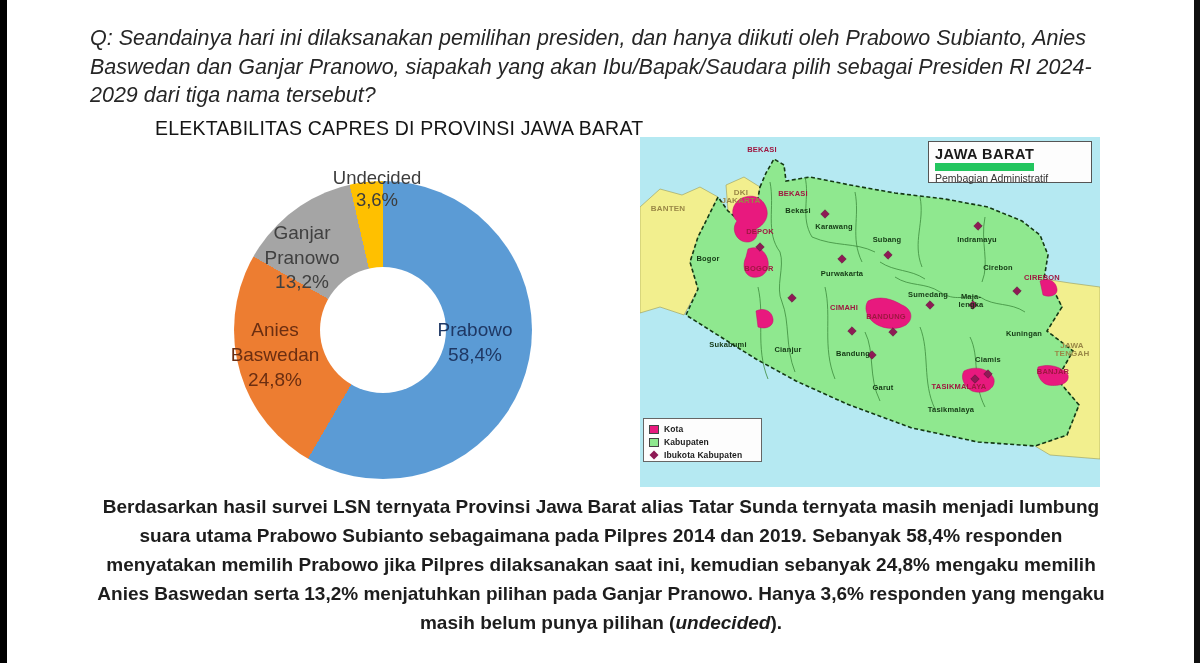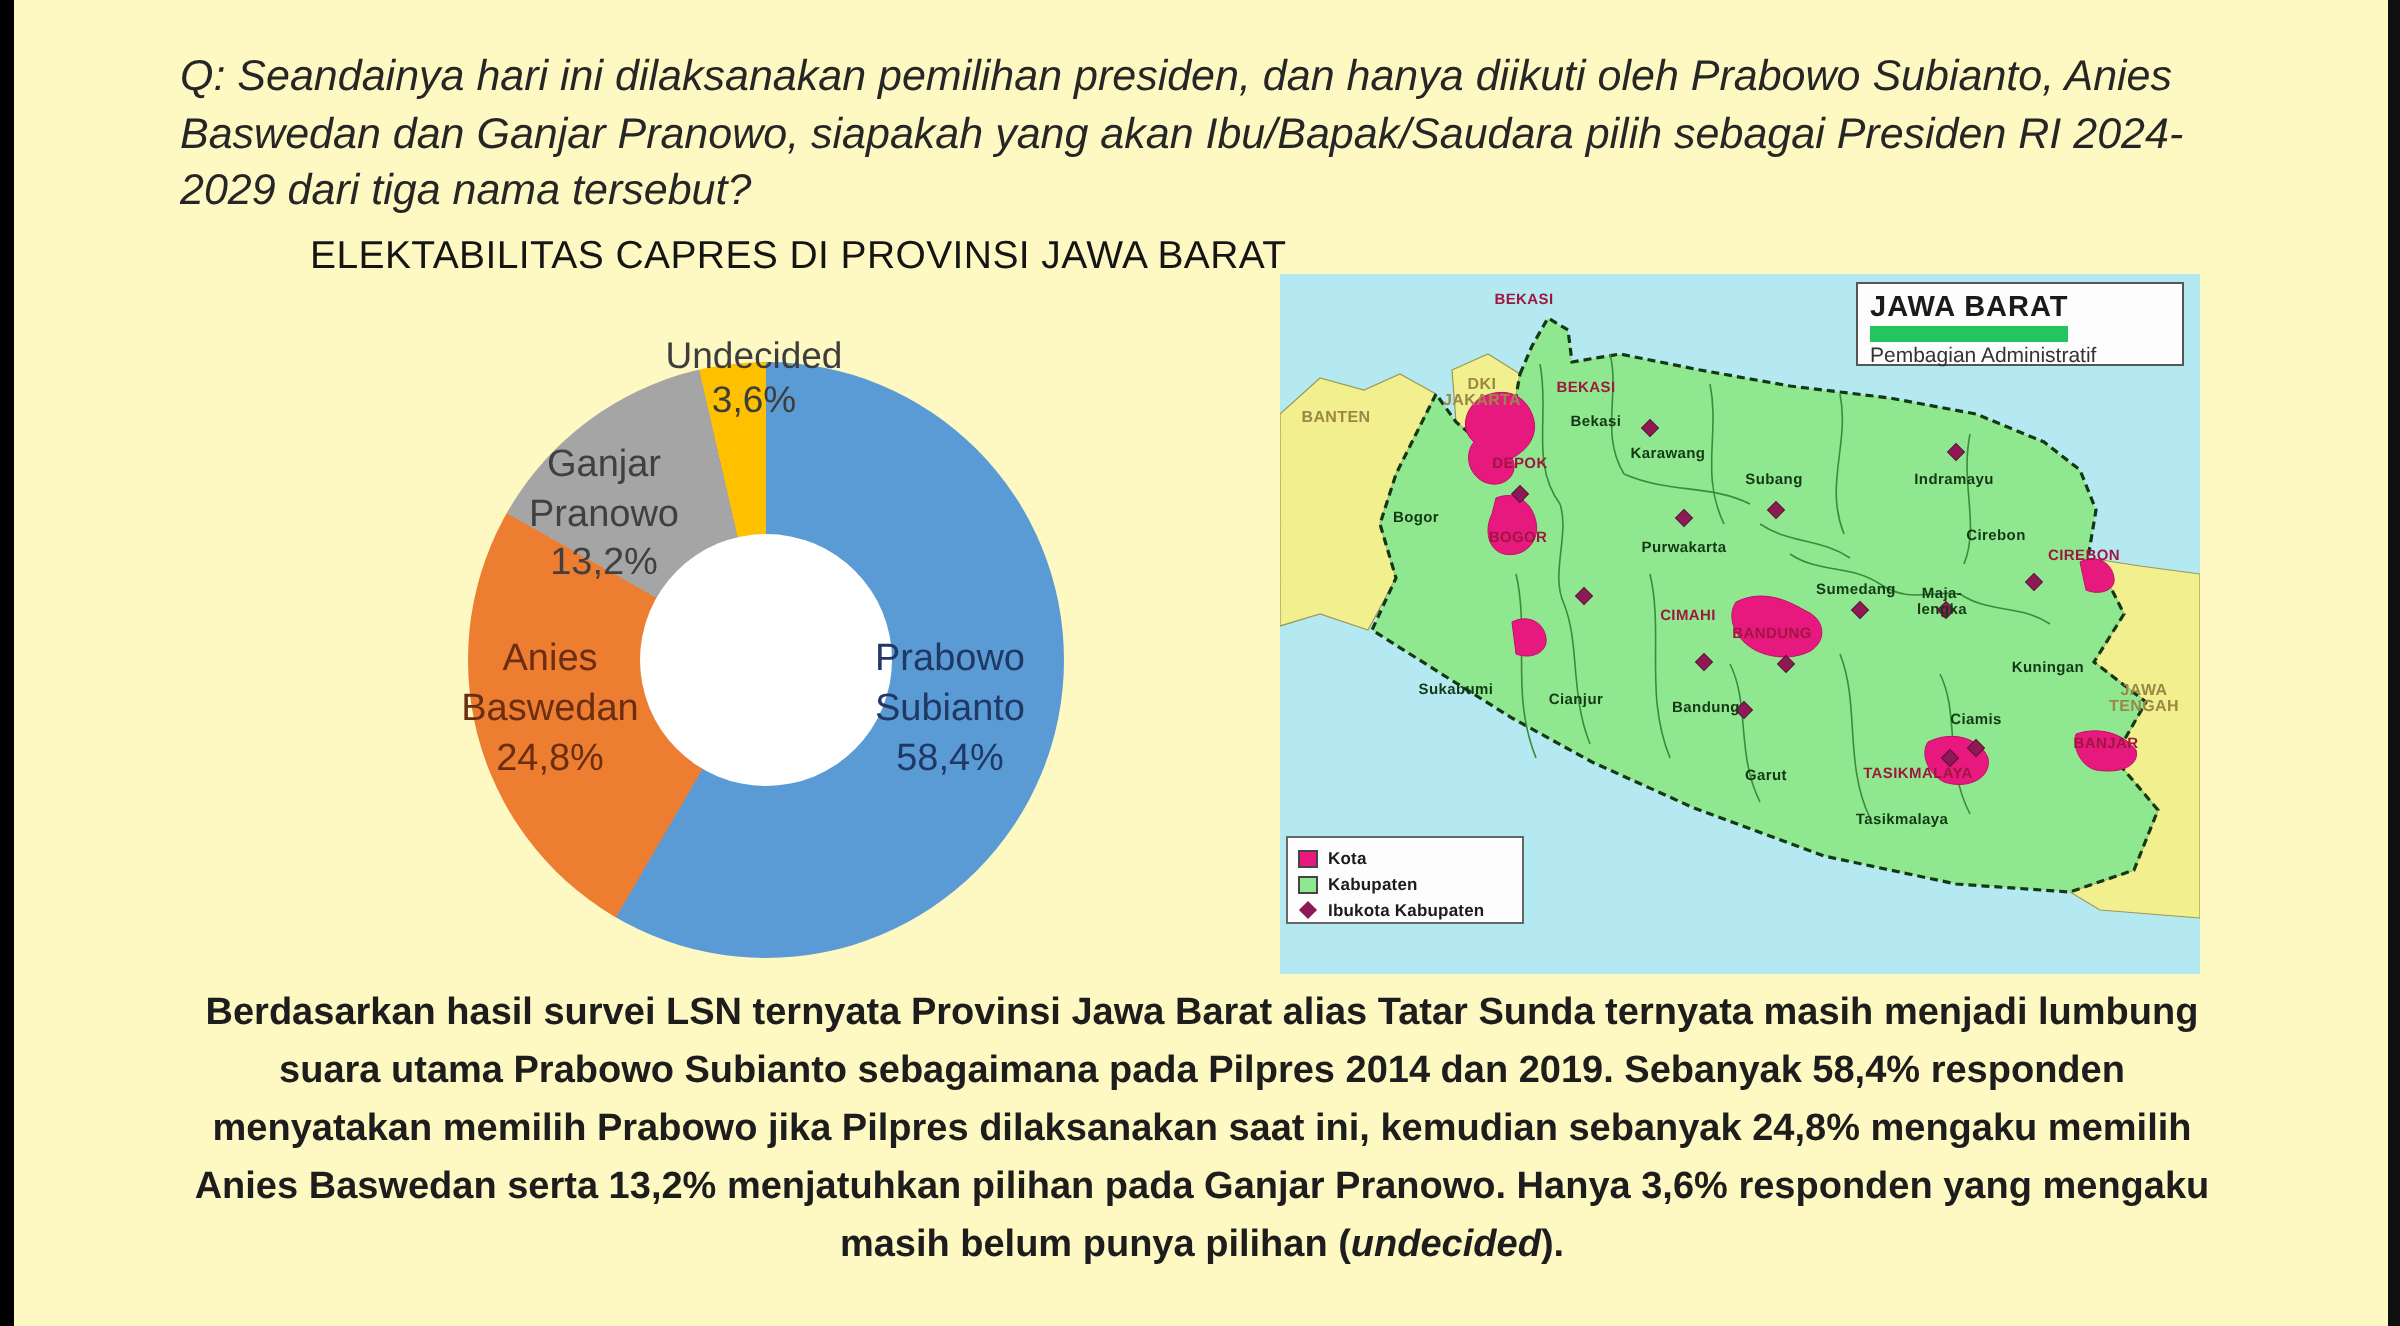--- a/index.html
+++ b/index.html
@@ -1,17 +1,17 @@
 <!DOCTYPE html>
 <html><head>
 <meta charset="utf-8">
 <style>
   html,body{margin:0;padding:0;background:#888;}
   .slide{
-    position:relative;width:1200px;height:663px;background:#fef9c3;overflow:hidden;
+    position:relative;width:1200px;height:663px;background:#ffffff;overflow:hidden;
     font-family:"Liberation Sans",sans-serif;
   }
   .edge-bar{position:absolute;top:0;height:663px;background:#000;}
   .edge-bar.left{left:0;width:7px;}
   .edge-bar.right{right:0;width:6px;background:#101010;}
 
   
   .question{
     position:absolute;left:90px;top:24px;width:1015px;margin:0;
     font-size:21.5px;line-height:28.5px;font-style:italic;color:#262626;
@@ -84,21 +84,20 @@
   <p class="question">Q: Seandainya hari ini dilaksanakan pemilihan presiden, dan hanya diikuti oleh Prabowo Subianto, Anies Baswedan dan Ganjar Pranowo, siapakah yang akan Ibu/Bapak/Saudara pilih sebagai Presiden RI 2024-2029 dari tiga nama tersebut?</p>
 
   <h2 class="chart-title">ELEKTABILITAS CAPRES DI PROVINSI JAWA BARAT</h2>
 
   <div class="donut-wrap">
     <div class="donut-ring" style="background: conic-gradient(rgb(91, 155, 213) 0deg, rgb(91, 155, 213) 210.24deg, rgb(237, 125, 49) 210.24deg, rgb(237, 125, 49) 299.52deg, rgb(165, 165, 165) 299.52deg, rgb(165, 165, 165) 347.04deg, rgb(255, 192, 0) 347.04deg, rgb(255, 192, 0) 360deg);"></div>
     <div class="donut-hole"></div>
   </div>
   <div class="donut-label dl-prabowo" style="color: rgb(31, 56, 100);">
     <span>Prabowo</span>
-    <span>Subianto</span>
     <span>58,4%</span>
   </div>
   <div class="donut-label dl-anies" style="color: rgb(107, 46, 17);">
     <span>Anies</span>
     <span>Baswedan</span>
     <span>24,8%</span>
   </div>
   <div class="donut-label dl-ganjar" style="color: rgb(64, 64, 64);">
     <span>Ganjar</span>
     <span>Pranowo</span>

